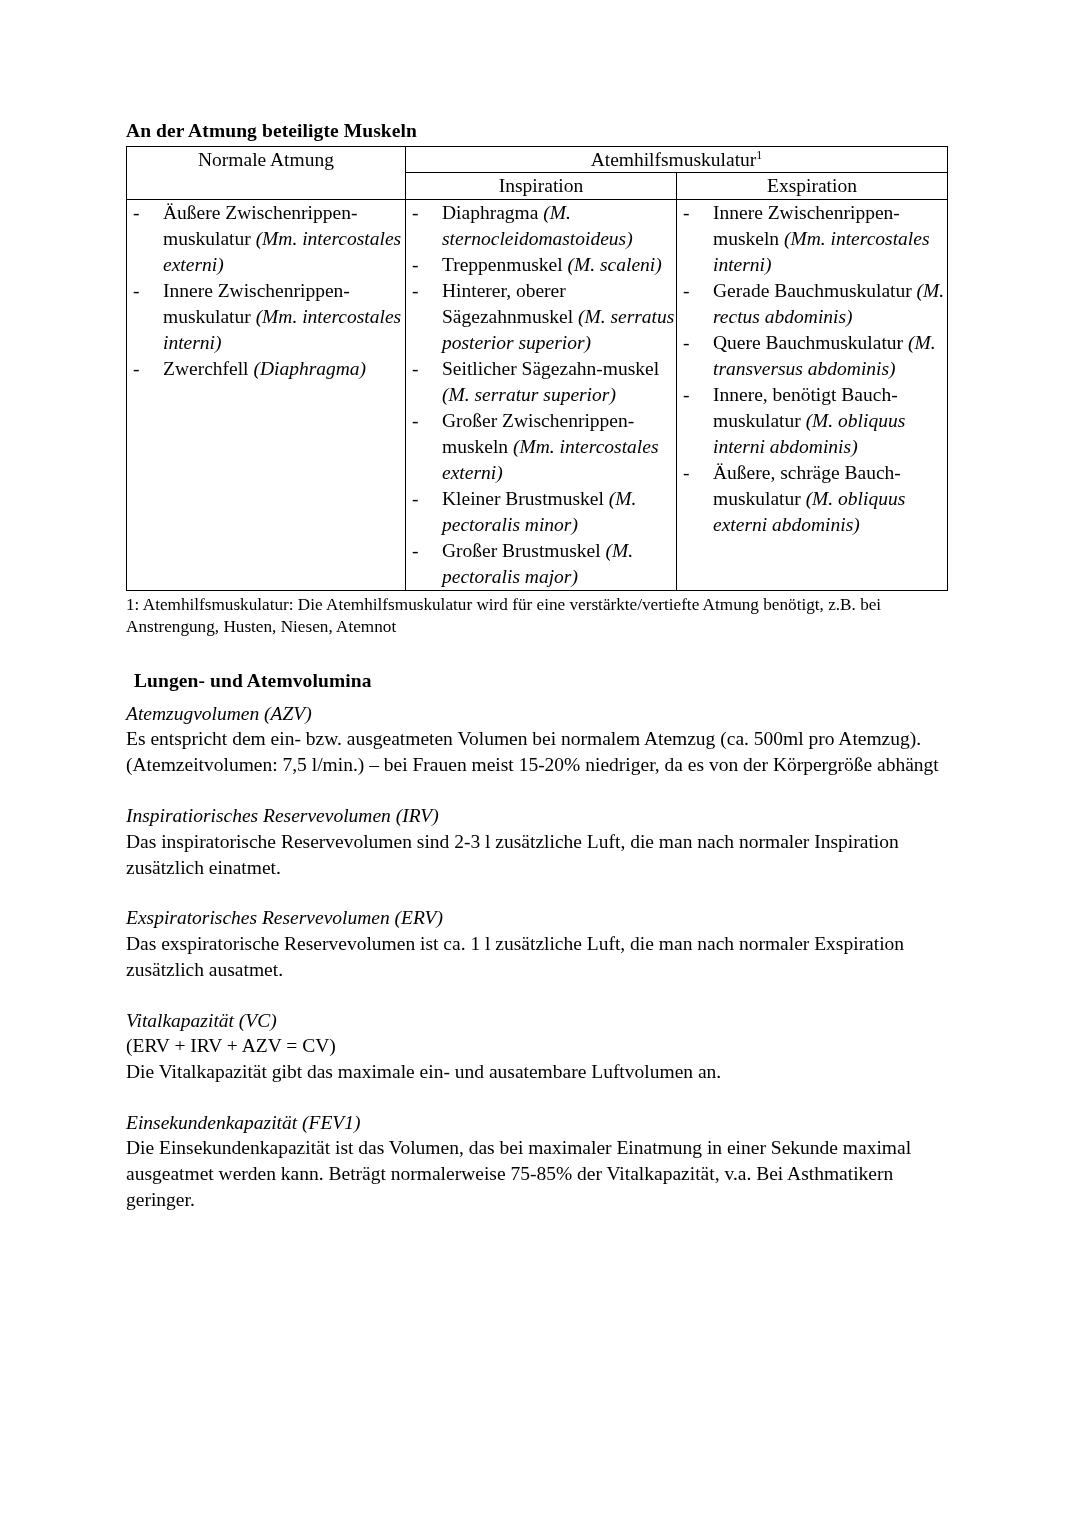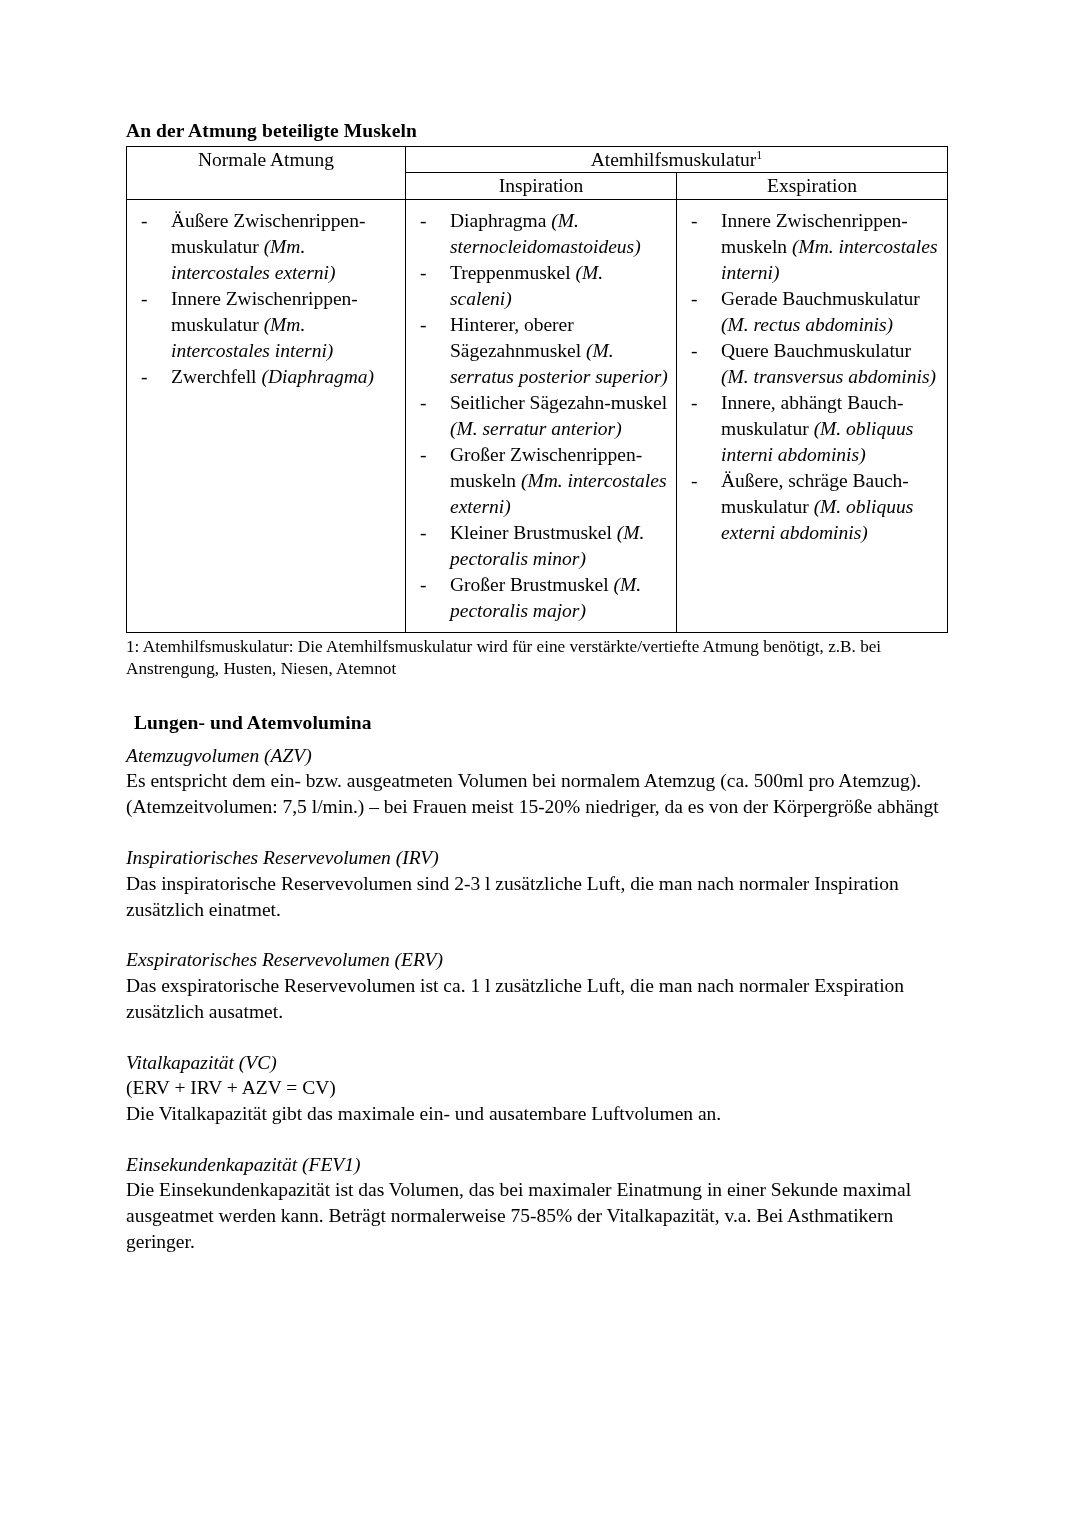--- a/index.html
+++ b/index.html
@@ -84,21 +84,21 @@
     font-size: 12px;
     vertical-align: super;
     line-height: 0;
   }
 
   .cell-body {
     padding: 6px 6px 6px 8px;
   }
   ul.dashlist {
     list-style: none;
-    margin: 8px;
+    margin: 0;
     padding: 0;
   }
   ul.dashlist li {
     position: relative;
     padding-left: 36px;
     font-size: 19.5px;
     line-height: 1.335;
     margin: 0;
   }
   ul.dashlist li::before {
@@ -144,32 +144,32 @@
               <li><span>Äußere Zwischenrippen-muskulatur </span><i>(Mm. intercostales externi)</i></li>
               <li><span>Innere Zwischenrippen-muskulatur </span><i>(Mm. intercostales interni)</i></li>
               <li><span>Zwerchfell </span><i>(Diaphragma)</i></li>
             </ul>
         </td>
         <td class="col-insp cell-body">
           <ul class="dashlist">
               <li><span>Diaphragma </span><i>(M. sternocleidomastoideus)</i></li>
               <li><span>Treppenmuskel </span><i>(M. scaleni)</i></li>
               <li><span>Hinterer, oberer Sägezahnmuskel </span><i>(M. serratus posterior superior)</i></li>
-              <li><span>Seitlicher Sägezahn-muskel </span><i>(M. serratur anterior)</i></li>
+              <li><span>Seitlicher Sägezahn-muskel </span><i>(M. serratur superior)</i></li>
               <li><span>Großer Zwischenrippen-muskeln </span><i>(Mm. intercostales externi)</i></li>
               <li><span>Kleiner Brustmuskel </span><i>(M. pectoralis minor)</i></li>
               <li><span>Großer Brustmuskel </span><i>(M. pectoralis major)</i></li>
             </ul>
         </td>
         <td class="col-exsp cell-body">
           <ul class="dashlist">
               <li><span>Innere Zwischenrippen-muskeln </span><i>(Mm. intercostales interni)</i></li>
               <li><span>Gerade Bauchmuskulatur </span><i>(M. rectus abdominis)</i></li>
               <li><span>Quere Bauchmuskulatur </span><i>(M. transversus abdominis)</i></li>
-              <li><span>Innere, abhängt Bauch-muskulatur </span><i>(M. obliquus interni abdominis)</i></li>
+              <li><span>Innere, benötigt Bauch-muskulatur </span><i>(M. obliquus interni abdominis)</i></li>
               <li><span>Äußere, schräge Bauch-muskulatur </span><i>(M. obliquus externi abdominis)</i></li>
             </ul>
         </td>
       </tr>
     </tbody>
   </table>
 
   <p class="footnote">1: Atemhilfsmuskulatur: Die Atemhilfsmuskulatur wird für eine verstärkte/vertiefte Atmung benötigt, z.B. bei Anstrengung, Husten, Niesen, Atemnot</p>
 
   <div class="block-gap-large"></div>

